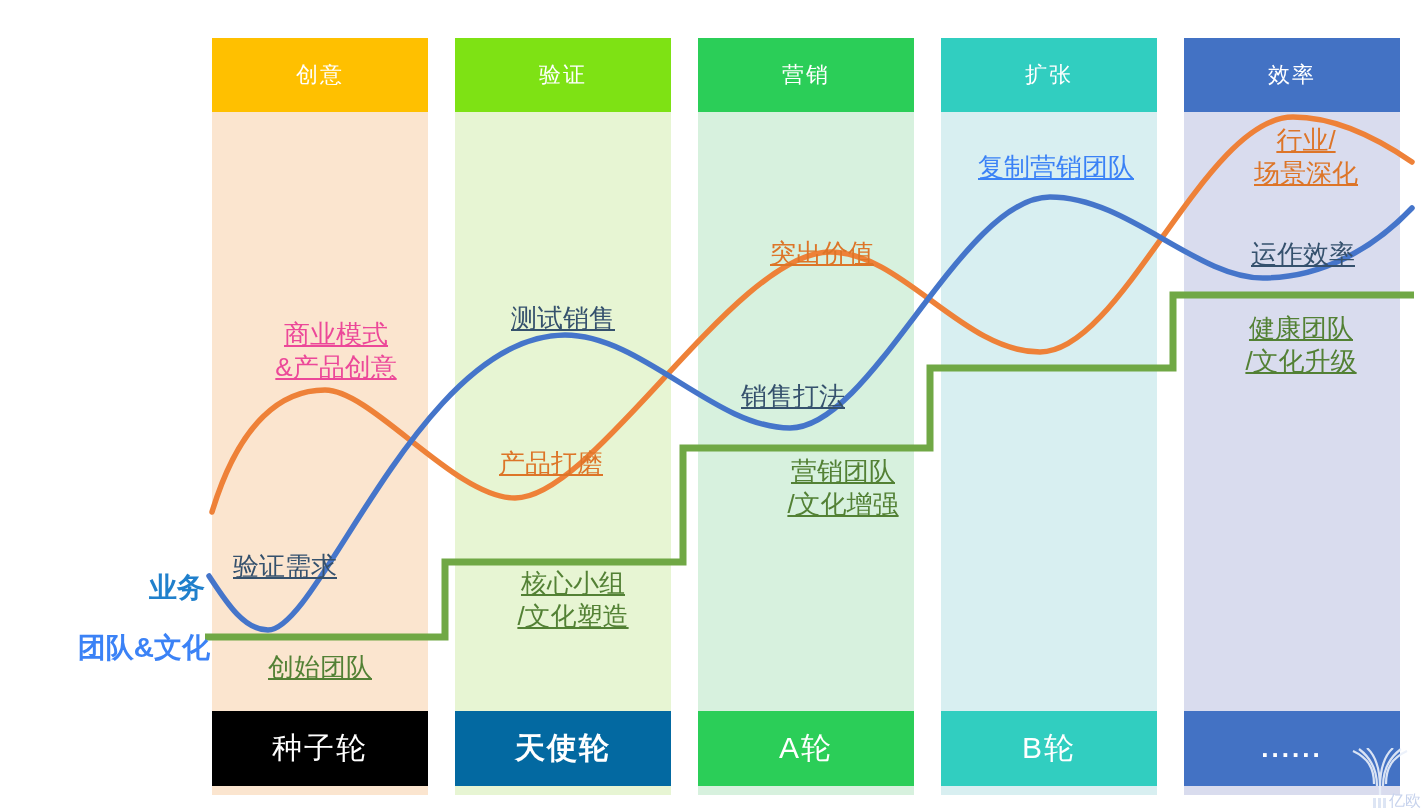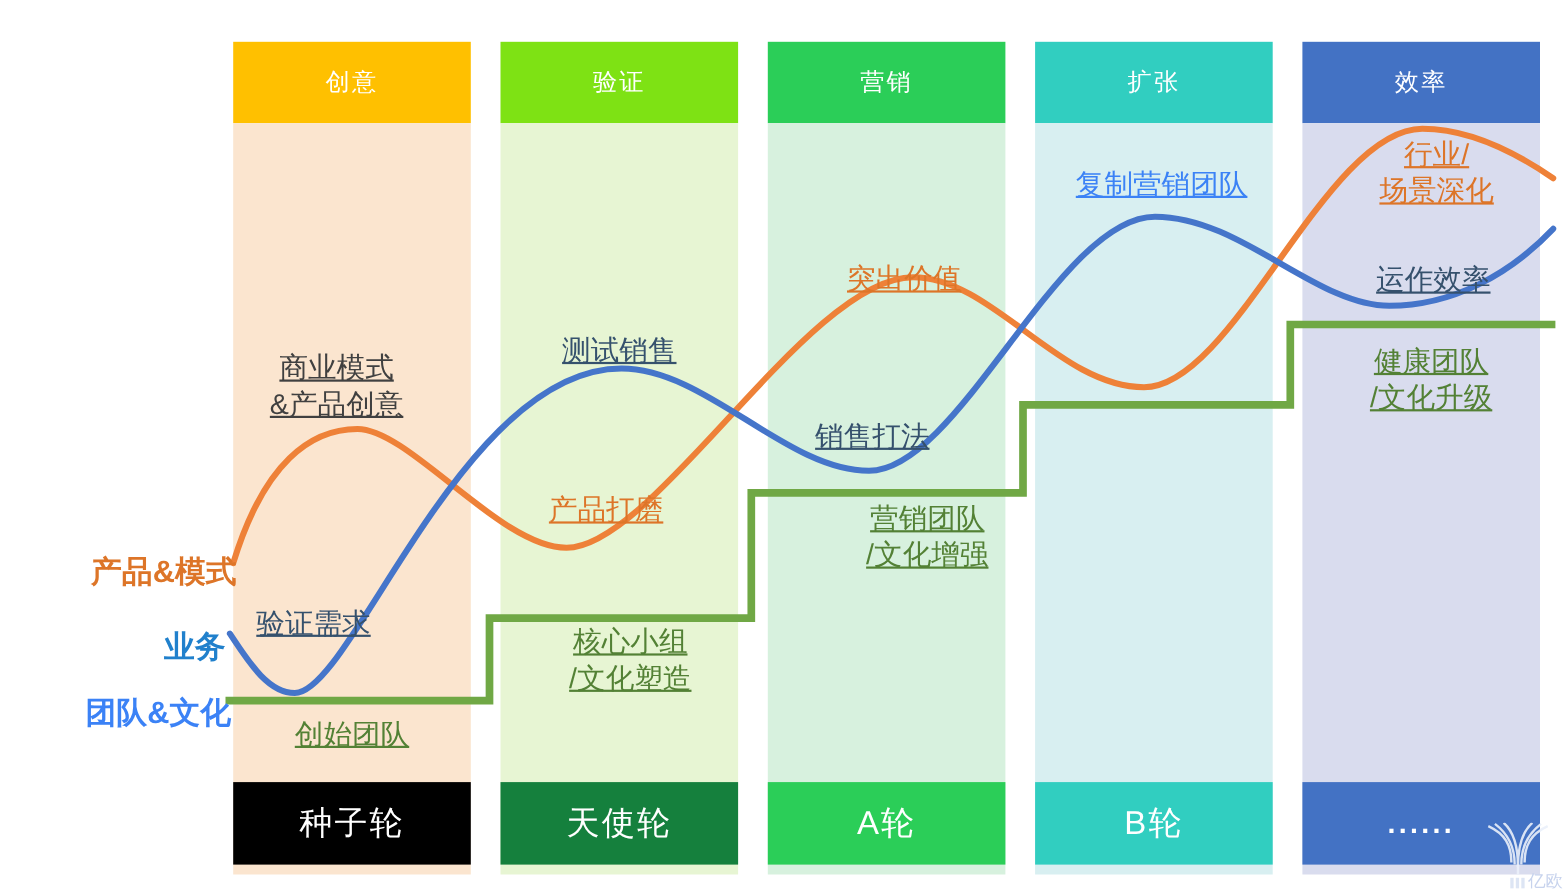--- a/index.html
+++ b/index.html
@@ -38,21 +38,21 @@
 <div id="canvas">
 
   <div class="col" style="left:212px;top:38px;">
     <div class="col-header" style="background-color: rgb(255, 192, 0);">创意</div>
     <div class="col-body" style="background-color: rgb(251, 229, 207);"></div>
     <div class="col-footer" style="background-color: #000000;">种子轮</div>
   </div>
   <div class="col" style="left:455px;top:38px;">
     <div class="col-header" style="background-color: rgb(126, 226, 20);">验证</div>
     <div class="col-body" style="background-color: rgb(231, 245, 211);"></div>
-    <div class="col-footer" style="background-color: #15803d;">天使轮</div>
+    <div class="col-footer" style="background-color: #0369a1; font-weight: bold;">天使轮</div>
   </div>
   <div class="col" style="left:698px;top:38px;">
     <div class="col-header" style="background-color: rgb(43, 206, 88);">营销</div>
     <div class="col-body" style="background-color: rgb(215, 241, 222);"></div>
     <div class="col-footer" style="background-color: rgb(43, 206, 88);">A轮</div>
   </div>
   <div class="col" style="left:941px;top:38px;">
     <div class="col-header" style="background-color: rgb(49, 206, 192);">扩张</div>
     <div class="col-body" style="background-color: rgb(216, 239, 241);"></div>
     <div class="col-footer" style="background-color: rgb(49, 206, 192);">B轮</div>
@@ -62,25 +62,24 @@
     <div class="col-body" style="background-color: rgb(217, 220, 238);"></div>
     <div class="col-footer dots" style="background-color: rgb(67, 114, 196);">......</div>
   </div>
 
   <svg id="curves" viewBox="0 0 1423 808">
     <path d="M 205,637 H 445 V 562 H 683 V 448 H 930 V 368 H 1173 V 295 H 1414" fill="none" stroke-width="7" stroke="#70A845"></path>
     <path d="M 212,512 C 240,420 283,390 325,390 C 372,390 455,498 515,498 C 595,498 735,252 830,252 C 902,252 963,352 1040,352 C 1122,352 1205,117 1293,117 C 1338,117 1380,140 1412,162" fill="none" stroke-width="5.5" stroke-linecap="round" stroke="#EE8138"></path>
     <path d="M 209,576 C 225,600 243,630 268,630 C 320,630 420,335 565,335 C 642,335 715,428 790,428 C 872,428 962,197 1050,197 C 1128,197 1196,278 1263,278 C 1320,278 1372,250 1412,208" fill="none" stroke-width="5.5" stroke-linecap="round" stroke="#4575CA"></path>
   </svg>
 
-  <div class="legend-label" style="top: 504px; width: 175px; color: rgb(221, 117, 40);">产品&amp;模式</div>
   <div class="legend-label" style="top: 572px; width: 165px; color: rgb(32, 128, 204);">业务</div>
   <div class="legend-label" style="top: 632px; width: 170px; color: #3b82f6;">团队&amp;文化</div>
 
-  <div class="annotation" style="left: 306px; top: 318px; color: #404040;">商业模式
+  <div class="annotation" style="left: 336px; top: 318px; color: #ec4899;">商业模式
 &amp;产品创意</div>
   <div class="annotation" style="left: 285px; top: 550px; color: rgb(53, 81, 109);">验证需求</div>
   <div class="annotation" style="left: 320px; top: 651px; color: rgb(83, 129, 53);">创始团队</div>
 
   <div class="annotation" style="left: 563px; top: 302px; color: rgb(53, 81, 109);">测试销售</div>
   <div class="annotation" style="left: 551px; top: 447px; color: rgb(221, 117, 40);">产品打磨</div>
   <div class="annotation" style="left: 573px; top: 567px; color: rgb(83, 129, 53);">核心小组
 /文化塑造</div>
 
   <div class="annotation" style="left: 822px; top: 216px; color: rgb(221, 117, 40); margin-top: 21px;">突出价值</div>

